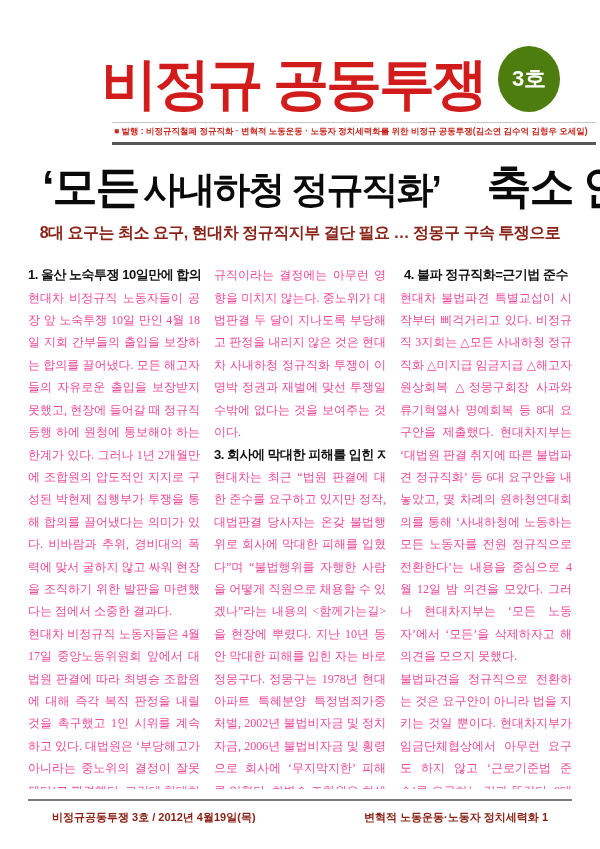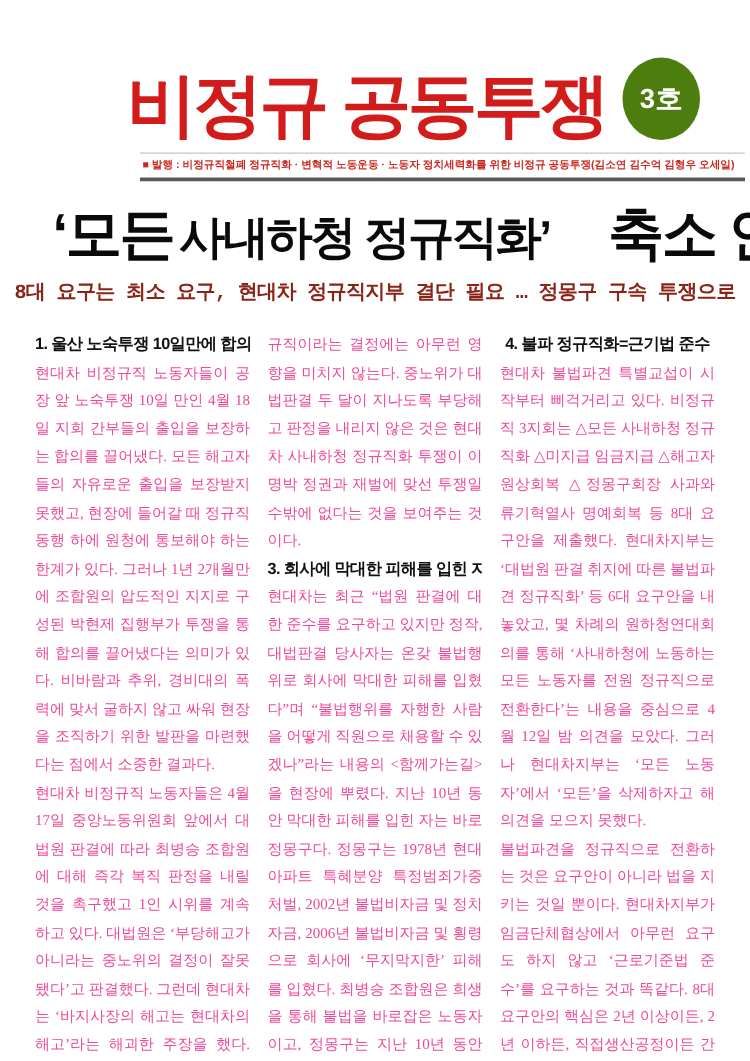--- a/index.html
+++ b/index.html
@@ -41,21 +41,21 @@
   
   .headline {
     margin-top:18px; text-align:center; color:#0a0a0a;
     font-family:"Liberation Sans","DejaVu Sans",sans-serif;
     font-weight:900; letter-spacing:-2px; line-height:1.05; white-space:nowrap;
   }
   .hl-big  { font-size:45px;padding-left:42px; }
   .hl-small{ font-size:37px; }
   .subheadline {
     margin-top:13px; text-align:center;
-    font-family:Liberation Mono, monospace;
+    font-family:Liberation Sans, sans-serif;
     font-size:16px; font-weight:bold; letter-spacing:-0.5px;
     color:#8b2418; white-space:nowrap;
   }
   
   .columns {
     margin:20px 28px 0; display:flex; gap:14px; flex:1; overflow:hidden;
   }
   .col { flex:1 1 0; overflow:hidden; }
   .col p {
     text-align:justify; font-size:12px; line-height:22.4px;
@@ -112,14 +112,18 @@
     </section>
 
     <section class="col">
       <h3 class="sec">4. 불파 정규직화=근기법 준수</h3>
       <p>현대차 불법파견 특별교섭이 시작부터 삐걱거리고 있다. 비정규직 3지회는 △모든 사내하청 정규직화 △미지급 임금지급 △해고자원상회복 △정몽구회장 사과와 류기혁열사 명예회복 등 8대 요구안을 제출했다. 현대차지부는 ‘대법원 판결 취지에 따른 불법파견 정규직화’ 등 6대 요구안을 내놓았고, 몇 차례의 원하청연대회의를 통해 ‘사내하청에 노동하는 모든 노동자를 전원 정규직으로 전환한다’는 내용을 중심으로 4월 12일 밤 의견을 모았다. 그러나 현대차지부는 ‘모든 노동자’에서 ‘모든’을 삭제하자고 해 의견을 모으지 못했다.</p>
       <p>불법파견을 정규직으로 전환하는 것은 요구안이 아니라 법을 지키는 것일 뿐이다. 현대차지부가 임금단체협상에서 아무런 요구도 하지 않고 ‘근로기준법 준수’를 요구하는 것과 똑같다. 8대 요구안의 핵심은 2년 이상이든, 2년 이하든, 직접생산공정이든 간접부서든 ‘모든’ 사내하청을 정규직화하라는 것이다. 이를 포기하는 것은 노동조합을 포기하는 것이다. 현대차지부의 결단을 요구한다.</p>
     </section>
 
   </main>
 
+  <footer class="footer">
+    <span>비정규공동투쟁 3호 / 2012년 4월19일(목)</span>
+    <span>변혁적 노동운동·노동자 정치세력화 1</span>
+  </footer>
 
 </div>
 
 </body></html>

